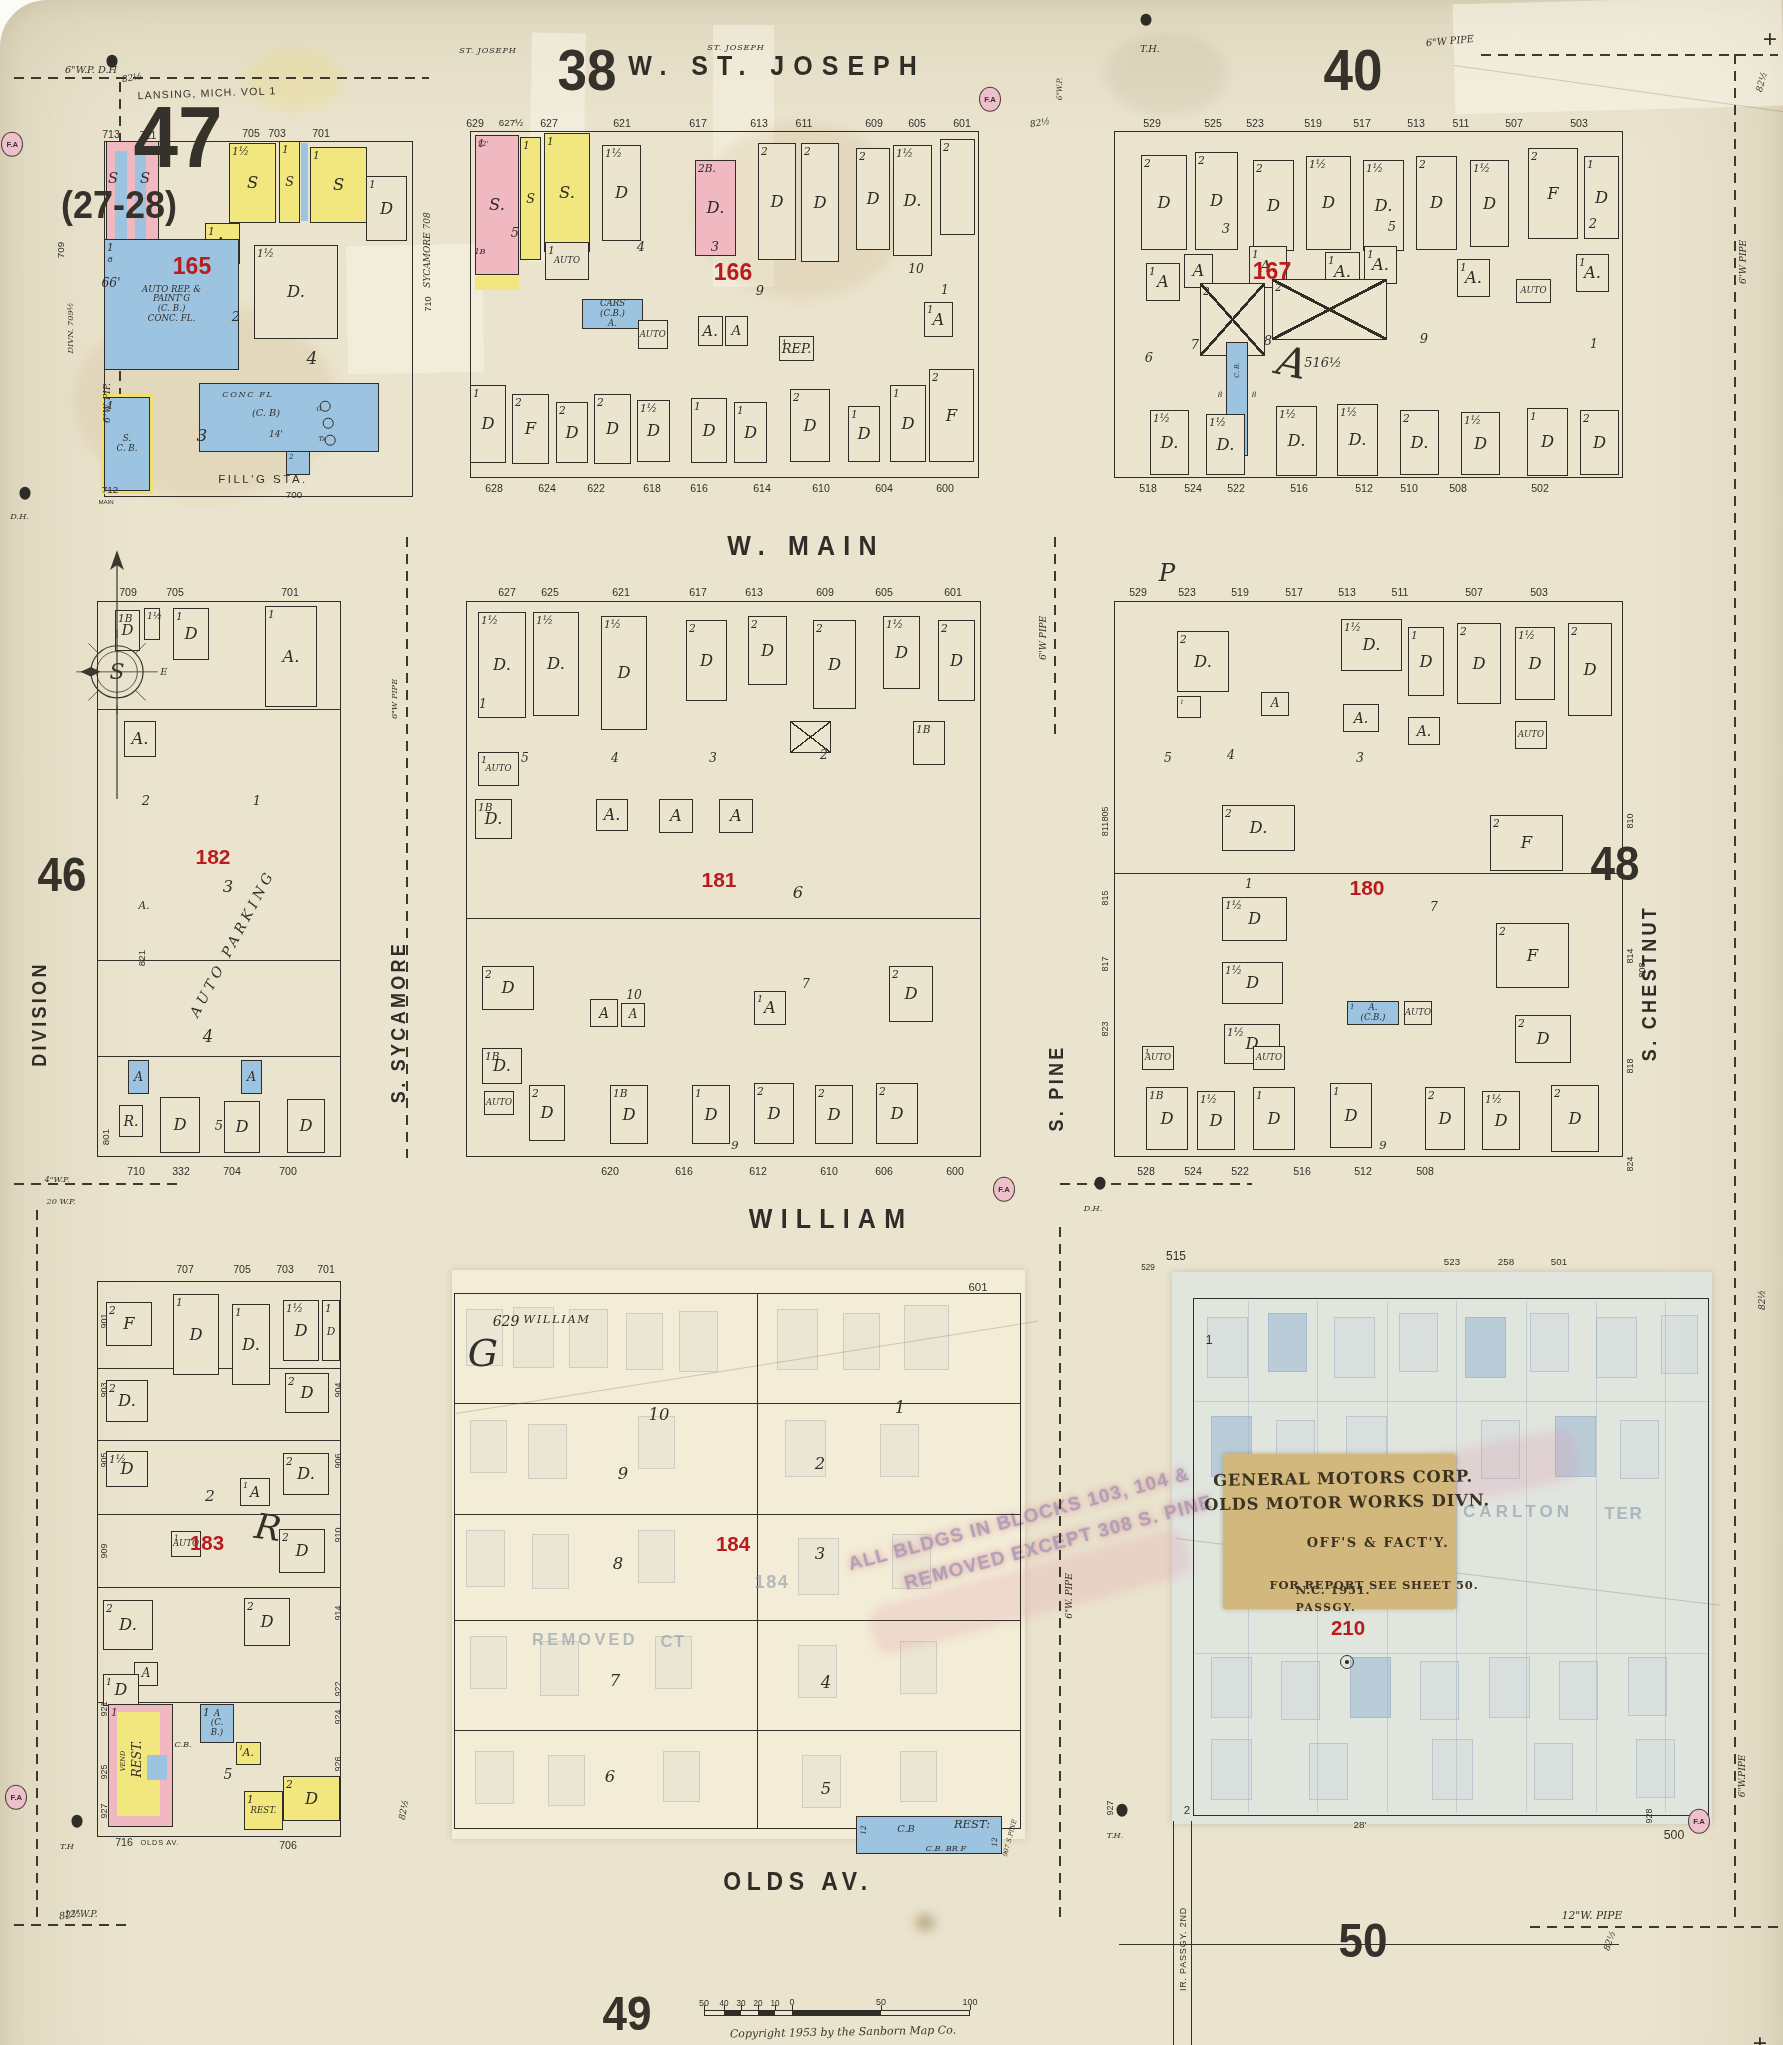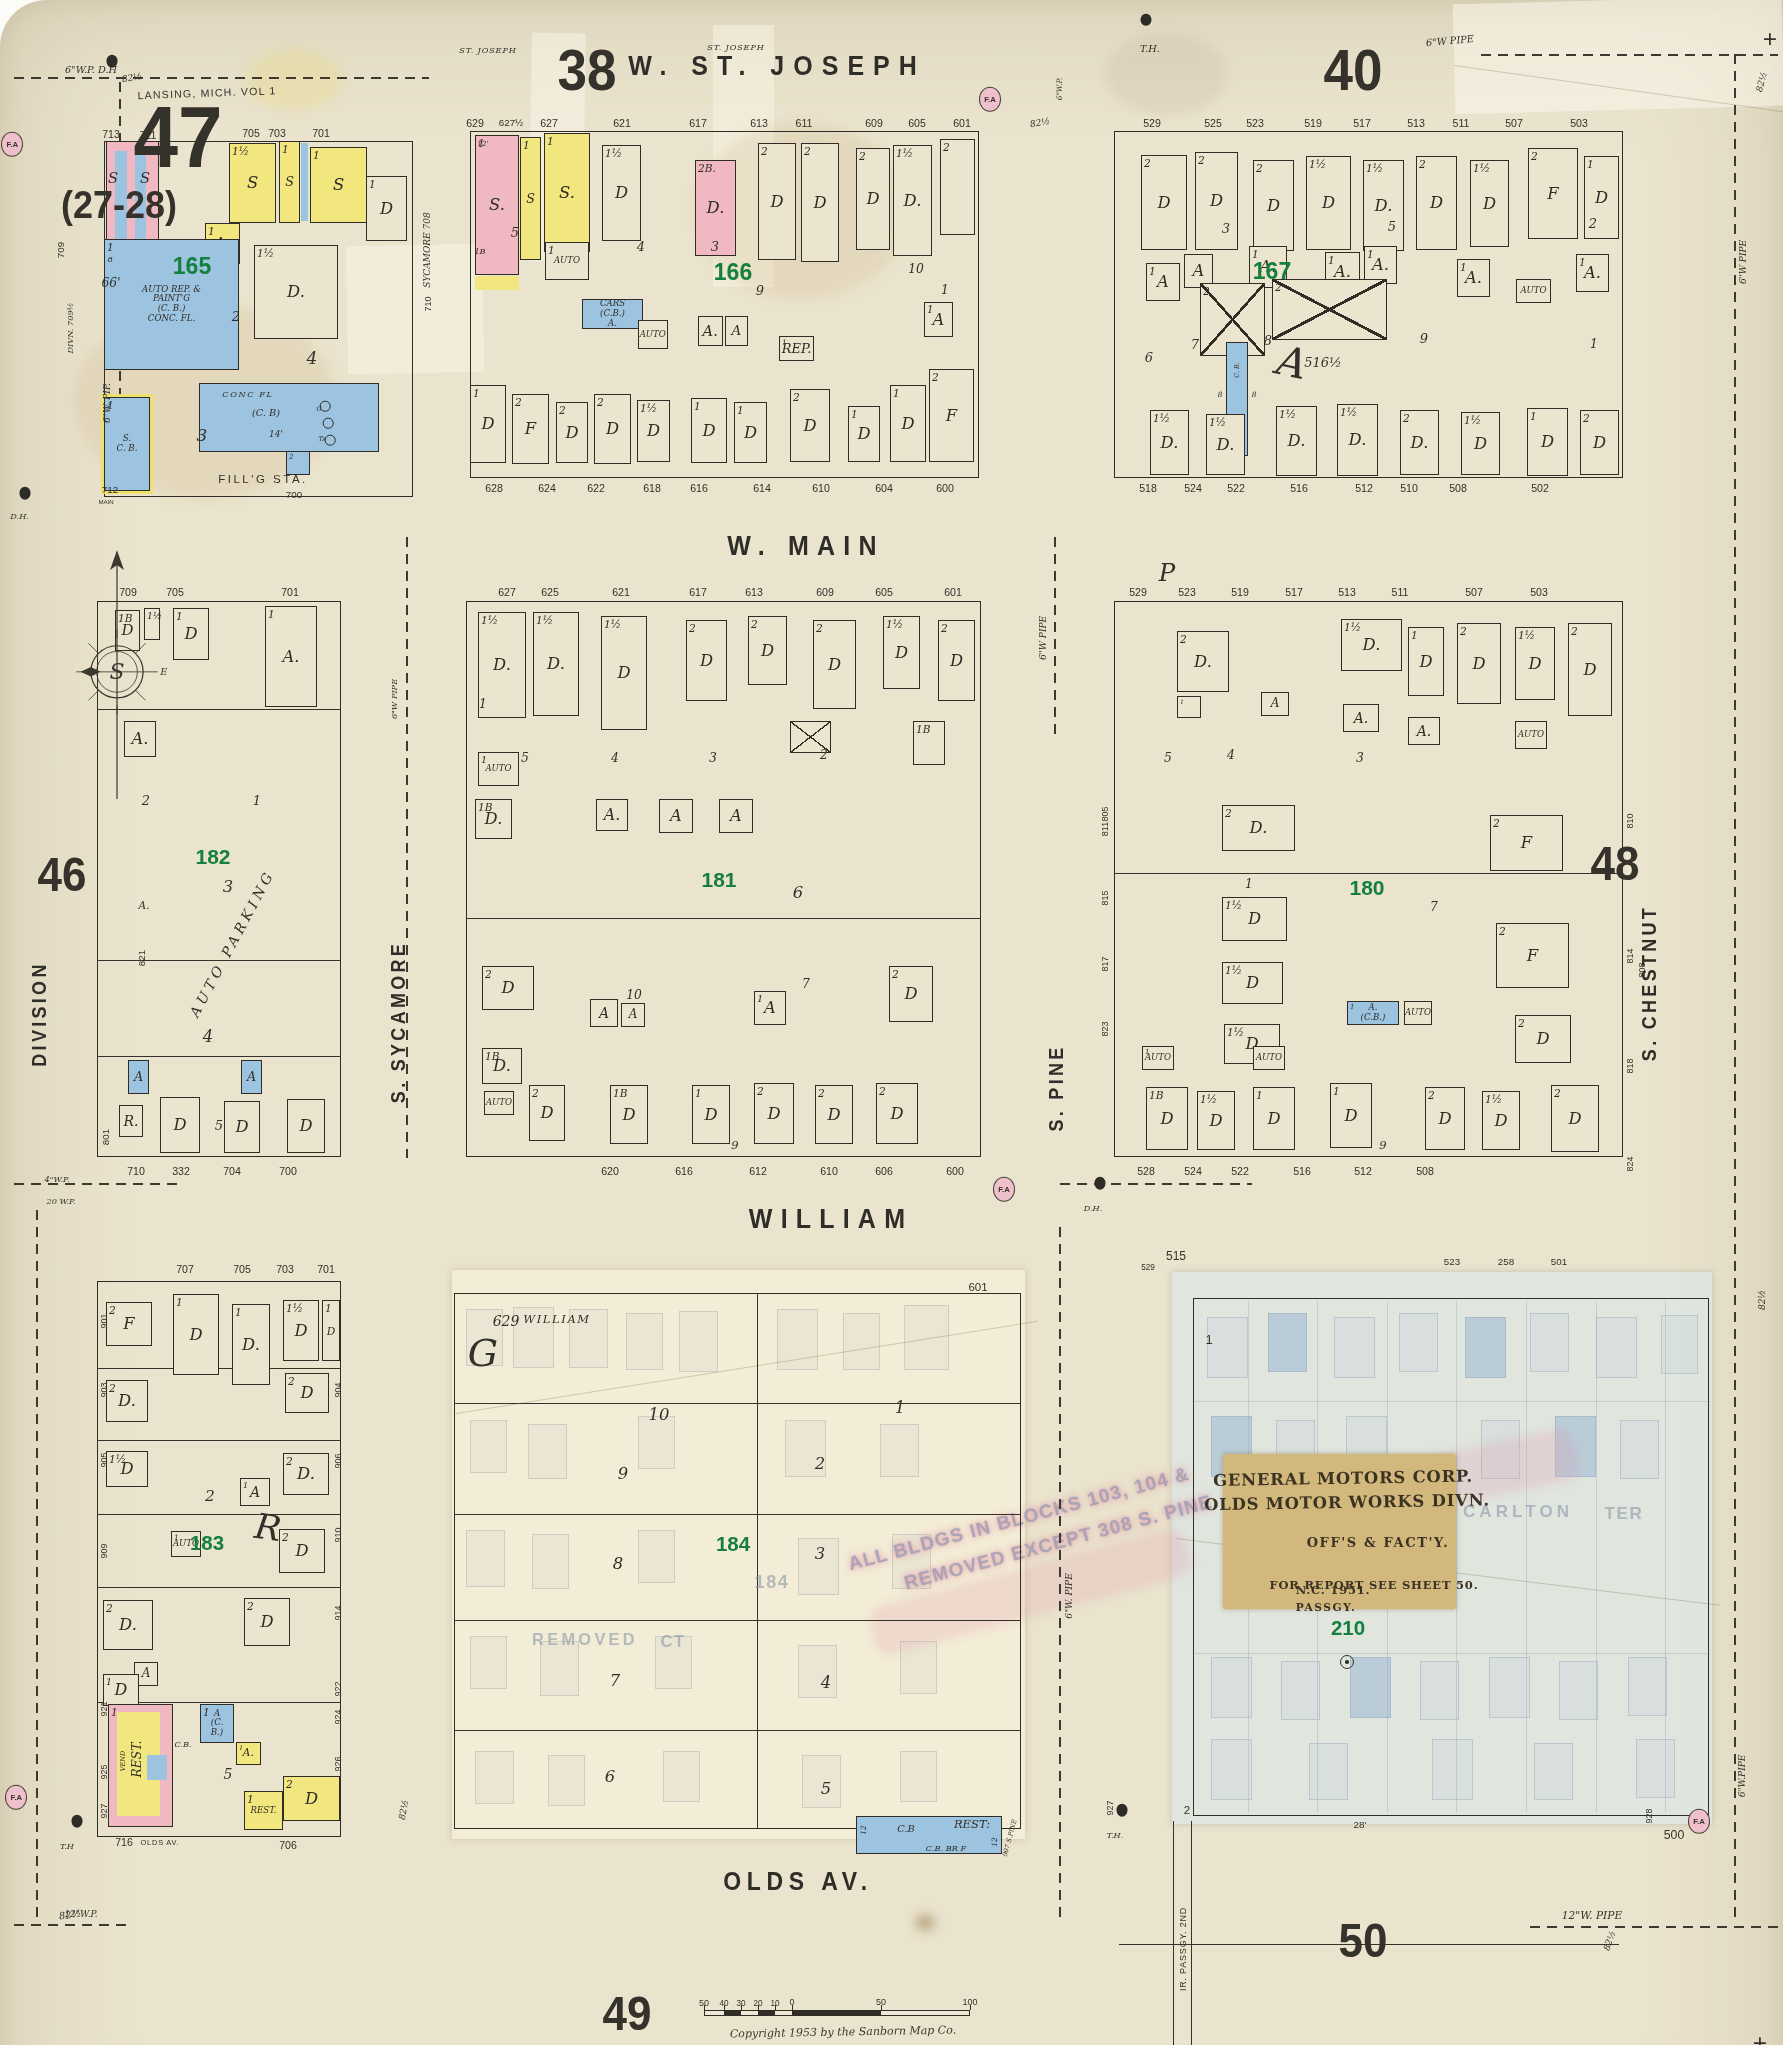--- a/index.html
+++ b/index.html
@@ -5,21 +5,21 @@
   html,body{margin:0;padding:0;background:#fbfbf8;}
   #map{position:relative;width:1784px;height:2183px;background:#eae3cd;
        border-radius:47px 0 0 0;overflow:hidden;
        box-shadow:inset 0 0 131px rgba(125,105,60,.22), inset 0 0 24.5px rgba(125,105,60,.15);
        font-family:"Liberation Sans",sans-serif;}
   .t{position:absolute;white-space:nowrap;line-height:1;}
   .p{font-family:"Liberation Sans",sans-serif;color:#33312a;}
   .h{font-family:"DejaVu Serif",serif;font-style:italic;color:#32302a;}
   .st{font-family:"Liberation Sans",sans-serif;color:#2f2d27;font-weight:bold;}
   .num{font-family:"Liberation Sans",sans-serif;font-weight:bold;color:#34322b;}
-  .bn{font-family:"Liberation Sans",sans-serif;font-weight:bold;color:#15803d;}
+  .bn{font-family:"Liberation Sans",sans-serif;font-weight:bold;color:#b91c1c;}
   .g{font-family:"Liberation Sans",sans-serif;color:rgba(128,143,164,.55);font-weight:bold;}
   .gm{font-family:"DejaVu Serif",serif;font-weight:bold;color:#3b3322;}
   .cpy{font-family:"DejaVu Serif",serif;font-style:italic;color:#3a382f;}
   .bld{position:absolute;border:1.2px solid #2f2d26;box-sizing:border-box;}
   .bld .lab{position:absolute;left:50%;top:50%;transform:translate(-50%,-50%);
             font-family:"DejaVu Serif",serif;font-style:italic;color:#2f2d26;text-align:center;line-height:1.15;}
   .bld .nn{position:absolute;top:0.8px;left:2px;font-family:"DejaVu Serif",serif;font-style:italic;color:#2f2d26;}
   .cW{background:#ebe4ce;} .cP{background:#f0b9c1;} .cY{background:#f2e77e;} .cB{background:#9cc3e0;}
   .nb{border:none !important;}
   .fy{outline:3.7px solid #eedf6e;}

